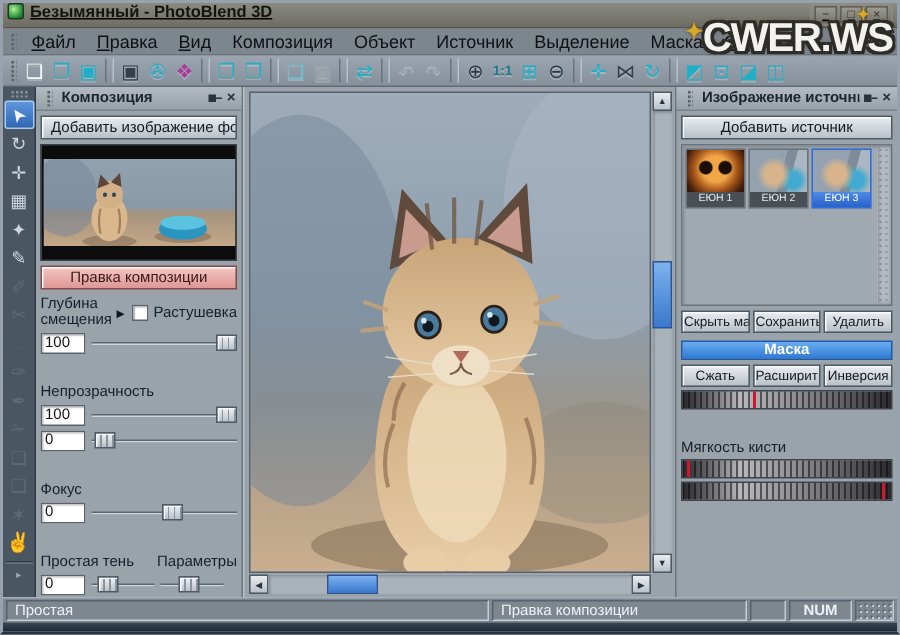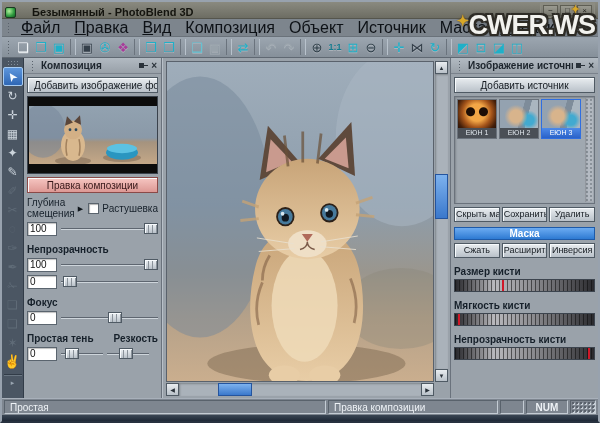--- a/index.html
+++ b/index.html
@@ -1,32 +1,32 @@
 <!DOCTYPE html>
 <html><head>
 <meta charset="utf-8">
 <style>
   html,body{margin:0;padding:0;background:#6a7480;font-family:"Liberation Sans",sans-serif;}
   *{box-sizing:border-box;}
   .window{position:relative;width:600px;height:423px;border:2px solid #98a2ae;border-bottom-color:#27313f;background:#9aa2aa;overflow:hidden;}
 
   
-  .titlebar{height:17px;display:flex;align-items:flex-end;gap:16px;padding:0 3px;
-    background:linear-gradient(#8a8a80,#6d6d63);border-bottom:1px solid #55554d;}
+  .titlebar{height:17px;display:flex;align-items:flex-start;gap:4px;padding:0 3px;
+    background:linear-gradient(#8a8a80,#6d6d63);border-bottom:1px solid #55554d;text-decoration:underline;}
   .app-icon{width:11px;height:11px;border-radius:2px;flex:0 0 auto;
     background:radial-gradient(circle at 35% 35%,#aef09a,#2e9a3e 60%,#145a22);border:1px solid #1a3a20;}
   .title{font-size:11px;font-weight:bold;color:#14140e;white-space:nowrap;overflow:hidden;flex:1;}
   .win-btns{display:flex;gap:2px;padding:1px 2px;border:1px solid #8c8c82;background:rgba(255,255,255,.05);}
   .wbtn{width:15px;height:11px;font-size:8px;line-height:10px;text-align:center;color:#2a2a24;
     background:linear-gradient(#9a9a90,#7c7c72);border:1px solid #5e5e54;cursor:default;}
 
   
   .menubar{height:18px;display:flex;align-items:center;background:#7d858d;border-bottom:1px solid #6a727a;padding-left:2px;}
   .vgrip{width:4px;height:70%;margin:0 3px;background-image:radial-gradient(#5a626c 1px,transparent 1px);background-size:3px 3px;}
-  .menu-item{font-size:16px;color:#0d1116;padding:2px 7px;white-space:nowrap;}
+  .menu-item{font-size:12px;color:#0d1116;padding:2px 7px;white-space:nowrap;}
   .menu-item u{text-decoration:underline;}
 
   
   .toolbar{height:21px;display:flex;align-items:center;background:linear-gradient(#9ca6b0,#86909a);
     border-bottom:1px solid #5f6872;padding-left:2px;}
   .tb-btn{width:18px;height:18px;display:flex;align-items:center;justify-content:center;}
   .tb-ico{font-size:13px;line-height:1;text-shadow:0 1px 0 rgba(255,255,255,.25);}
   .tb-ico.txt{font-size:9px;font-weight:bold;}
   .tb-sep{width:6px;height:16px;border-left:1px solid #6a737d;border-right:1px solid #b8c2cc;margin:0 2px;}
 
@@ -60,21 +60,21 @@
     font-size:10px;white-space:nowrap;overflow:hidden;font-family:"Liberation Sans",sans-serif;}
   .btn-wide{display:block;width:100%;height:16px;line-height:14px;margin-top:3px;}
   .btn-pink{background:linear-gradient(#f6c6c2,#dd9894);border-color:#8a4a48;color:#38191a;}
   .btn-blue{background:linear-gradient(#d9edfd,#a6cbec);border-color:#44659a;}
   .hdr-blue{height:13px;line-height:12px;margin-top:5px;background:linear-gradient(#6cacf2,#2e7ad2);
     border:1px solid #1e5aa8;color:#fff;font-size:10px;font-weight:bold;text-align:center;}
 
   .comp-thumb{height:78px;background:#0c0c0c;margin-top:3px;border:1px solid #3a424c;display:flex;align-items:center;justify-content:center;}
   .comp-thumb svg{width:128px;height:58px;display:block;}
 
-  .lbl{font-size:10px;color:#16202a;margin-top:8px;white-space:nowrap;font-weight:bold;}
+  .lbl{font-size:10px;color:#16202a;margin-top:20px;white-space:nowrap;}
   .row{display:flex;align-items:center;gap:4px;margin-top:2px;height:15px;}
   .numin{width:30px;height:14px;font-size:10px;padding:0 2px;border:1px solid #5a646e;background:#fff;color:#111;
     box-shadow:inset 1px 1px 1px rgba(0,0,0,.25);font-family:"Liberation Sans",sans-serif;}
   .slider{position:relative;flex:1;height:13px;}
   .slider.mini{flex:0 0 42px;}
   .slider .track{position:absolute;left:0;right:0;top:6px;height:2px;background:#5e6670;border-bottom:1px solid #ced5db;}
   .slider .thumb{position:absolute;top:1px;width:14px;height:11px;background:linear-gradient(#eef2f5,#b9c1c9);
     border:1px solid #4f5a64;box-shadow:inset 1px 1px 0 #f8fbfd;
     background-image:repeating-linear-gradient(90deg,transparent 0 3px,#8a929a 3px 4px),linear-gradient(#eef2f5,#b9c1c9);}
   .depth-wrap{display:flex;align-items:flex-start;margin-top:4px;}
@@ -164,20 +164,21 @@
 
   <div class="menubar">
     <span class="vgrip"></span>
     <span style="display:flex;">
         <span class="menu-item"><u>Ф</u>айл</span>
         <span class="menu-item"><u>П</u>равка</span>
         <span class="menu-item"><u>В</u>ид</span>
         <span class="menu-item">Композиция</span>
         <span class="menu-item">Объект</span>
         <span class="menu-item">Источник</span>
+        <span class="menu-item">Выделение</span>
         <span class="menu-item">Маска</span>
         <span class="menu-item"><u>С</u>правка</span>
       </span>
   </div>
 
   <div class="toolbar">
     <span class="vgrip"></span>
     <span style="display:flex;align-items:center;">
         <span class="tb-btn">
           <span class="tb-ico" style="color: rgb(244, 248, 251);">❏</span>
@@ -399,21 +400,21 @@
       <div class="row">
         <input class="numin" readonly="" value="0" style="">
         <span class="slider">
           <span class="track"></span>
           <span class="thumb" style="left:48%;"></span>
         </span>
       </div>
 
       <div class="lbl two-col">
         <span>Простая тень</span>
-        <span>Резкость</span>
+        <span>Параметры</span>
       </div>
       <div class="row">
         <input class="numin" readonly="" value="0" style="">
         <span class="slider mini">
           <span class="track"></span>
           <span class="thumb" style="left:10%;"></span>
         </span>
         <span class="slider mini">
           <span class="track"></span>
           <span class="thumb" style="left:28%;"></span>
@@ -527,31 +528,29 @@
         </div>
 
       <div class="hdr-blue">Маска</div>
 
       <div class="btn-row">
           <button class="b3d">Сжать</button>
           <button class="b3d">Расширить</button>
           <button class="b3d">Инверсия</button>
         </div>
 
-      <div class="lbl">Размер кисти</div>
       <div class="gbar">
         <span class="gmark" style="left:34%;"></span>
       </div>
 
       <div class="lbl">Мягкость кисти</div>
       <div class="gbar">
         <span class="gmark" style="left:2%;"></span>
       </div>
 
-      <div class="lbl">Непрозрачность кисти</div>
       <div class="gbar">
         <span class="gmark" style="left:96%;"></span>
       </div>
     </div>
   </div>
 
   <div class="statusbar">
     <span class="sb-cell sb-grow">Простая</span>
     <span class="sb-cell sb-mode">Правка композиции</span>
     <span class="sb-cell sb-small"></span>

